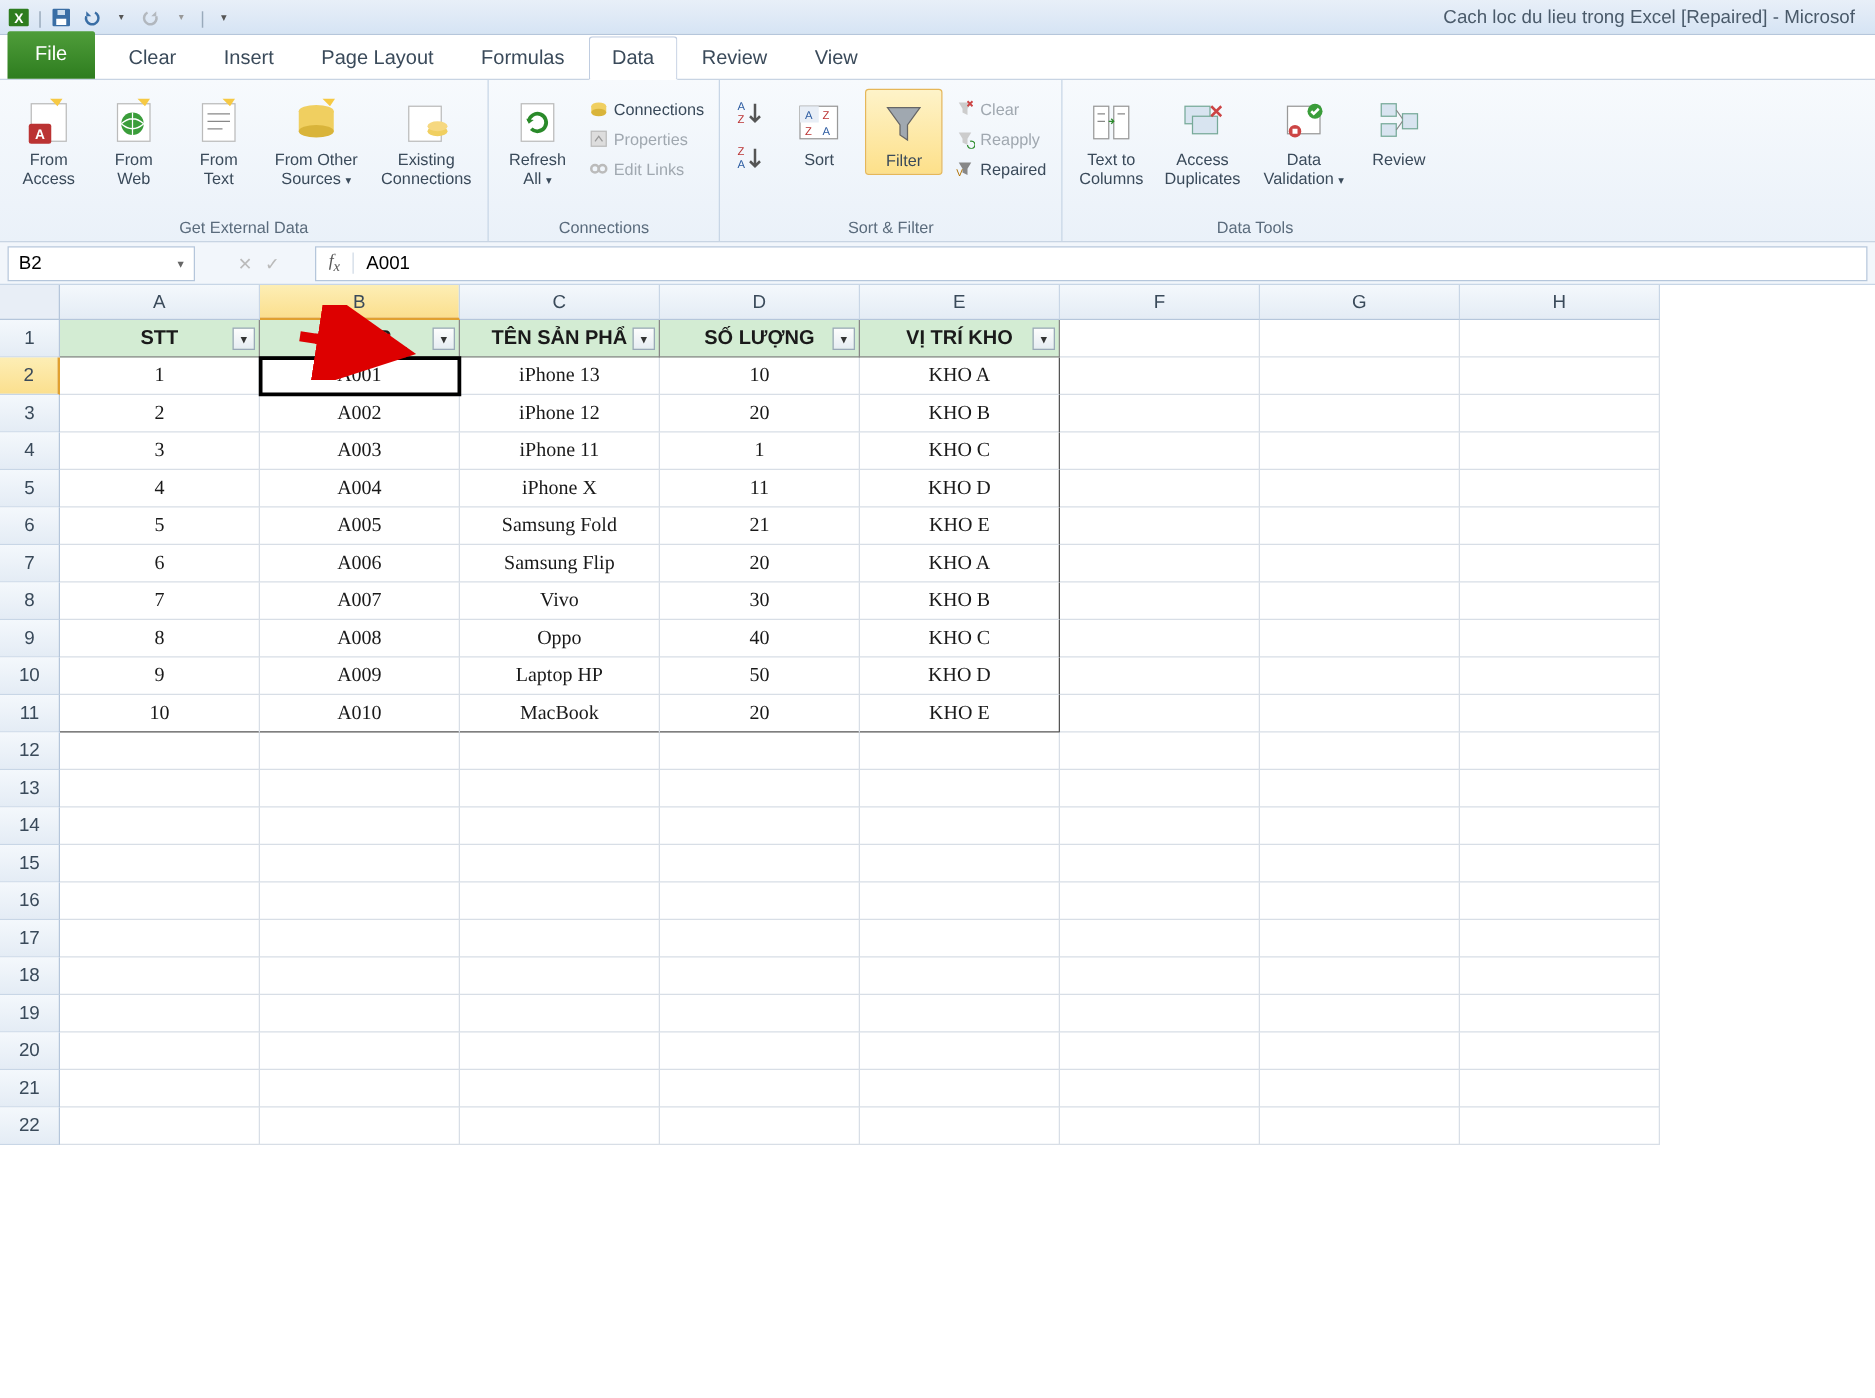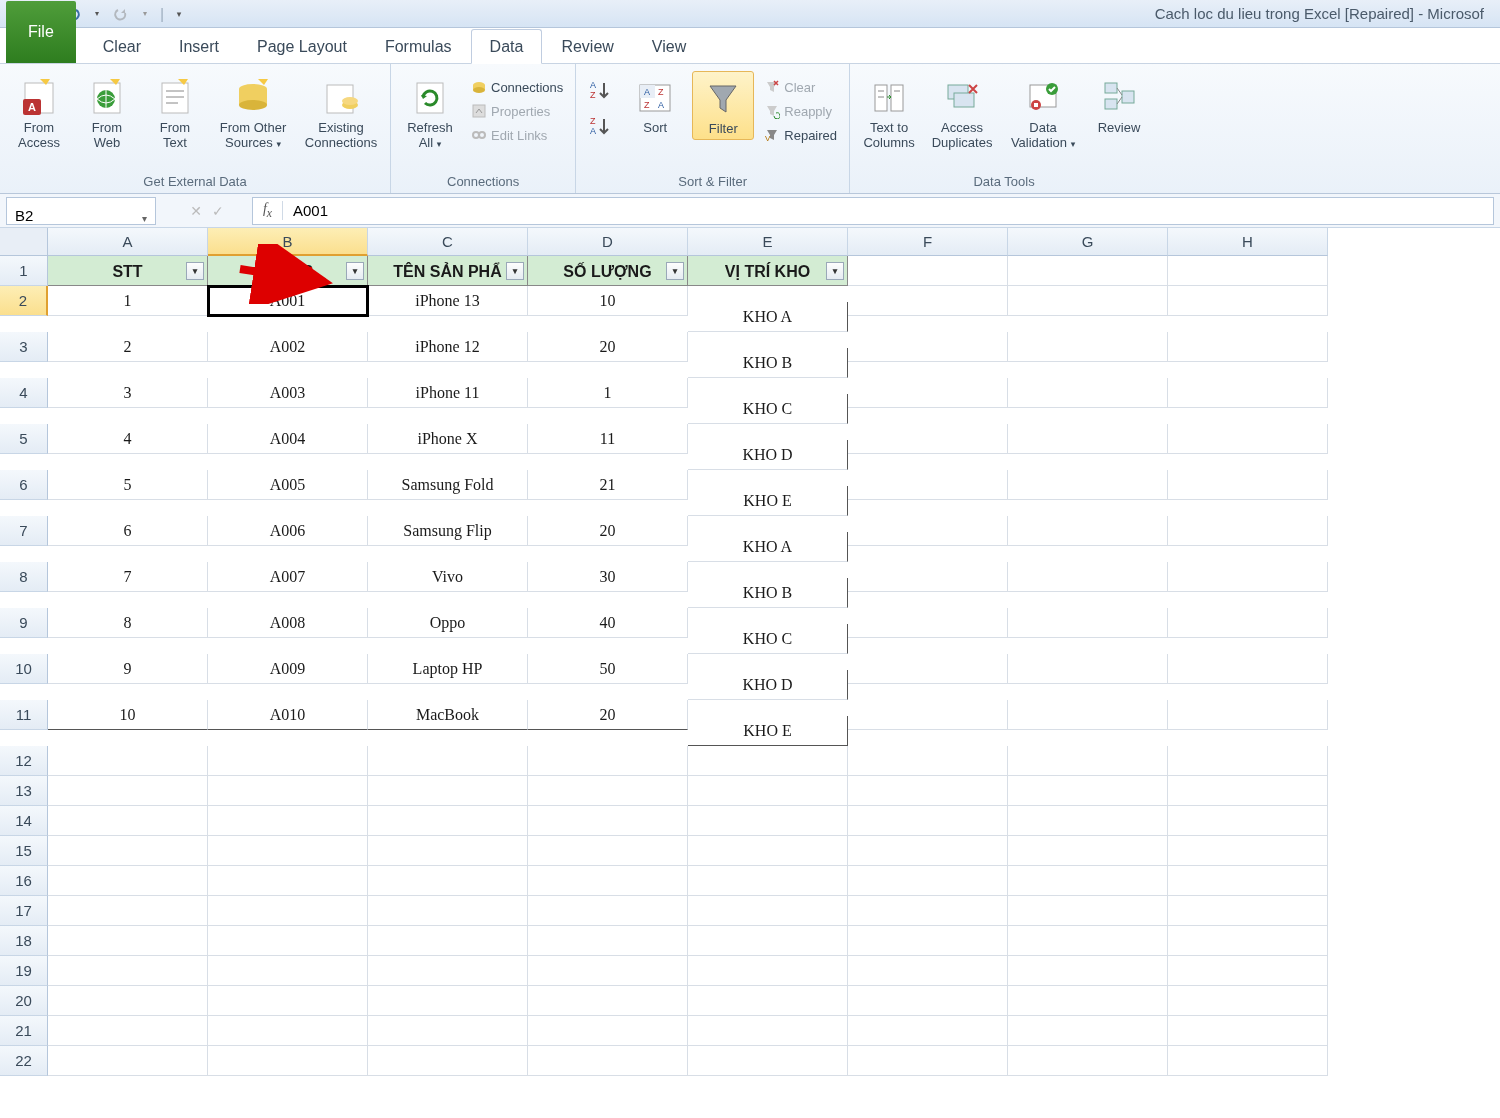--- a/index.html
+++ b/index.html
@@ -6,55 +6,55 @@
 body { font-family: "Segoe UI", Tahoma, sans-serif; font-size: 14px; background: #fff; width: 1500px; height: 1118px; overflow: hidden; }
 
 
 .titlebar { height: 28px; background: linear-gradient(#e8eff8, #d6e4f4); display: flex; align-items: center; padding: 0 6px; border-bottom: 1px solid #b5c6db; }
 .qat { display: flex; align-items: center; gap: 6px; }
 .qat-icon { width: 18px; height: 18px; display: inline-flex; align-items: center; justify-content: center; cursor: pointer; }
 .title-text { margin-left: auto; margin-right: 10px; font-size: 15px; color: #4a5a6a; }
 
 
 .tabs-row { height: 36px; background: #fff; display: flex; align-items: flex-end; padding-left: 6px; border-bottom: 1px solid #c8d4e3; }
-.file-tab { background: linear-gradient(#4f9d3a, #2e7d1f); color: #fff; padding: 22px 22px; font-size: 16px; border-radius: 2px 2px 0 0; cursor: pointer; margin-right: 8px; }
+.file-tab { background: linear-gradient(#4f9d3a, #2e7d1f); color: #fff; padding: 10px 22px; font-size: 16px; border-radius: 2px 2px 0 0; cursor: pointer; margin-right: 8px; }
 .tab { padding: 8px 18px 7px; font-size: 16px; color: #3a4a5a; cursor: pointer; border: 1px solid transparent; border-bottom: none; }
 .tab.active { border: 1px solid #c0cde0; border-bottom: 1px solid #fff; background: #fff; border-radius: 3px 3px 0 0; margin-bottom: -1px; }
 
 
 .ribbon { height: 130px; background: linear-gradient(#f7fafd, #eaf1f9); border-bottom: 1px solid #b8c7da; display: flex; }
 .ribbon-group { border-right: 1px solid #c8d6e6; padding: 4px 8px 2px; display: flex; flex-direction: column; }
 .ribbon-group-body { flex: 1; display: flex; align-items: flex-start; gap: 6px; padding-top: 3px; }
 .ribbon-group-label { text-align: center; font-size: 13px; color: #5a6b7c; padding: 2px 0; }
 .rbtn-big { width: 62px; text-align: center; cursor: pointer; padding: 2px; border-radius: 3px; }
 .rbtn-big.highlighted { background: linear-gradient(#fef3c9, #fde08a); border: 1px solid #e6b758; }
 .rbtn-big .icon-slot { height: 48px; display: flex; align-items: center; justify-content: center; }
 .rbtn-big .lbl { font-size: 13px; color: #3a4a5a; line-height: 1.15; }
 .rbtn-small { display: flex; align-items: center; gap: 4px; font-size: 13px; color: #3a4a5a; cursor: pointer; padding: 2px 4px; border-radius: 2px; white-space: nowrap; }
 .rbtn-small.disabled { color: #a0a8b0; }
 .vstack { display: flex; flex-direction: column; gap: 4px; }
 
 
 .namebox-row { height: 34px; border-bottom: 1px solid #c8d6e6; display: flex; align-items: center; background: #f2f6fb; }
-.namebox { width: 150px; height: 28px; margin: 12px 6px; border: 1px solid #b5c6db; background: #fff; display: flex; align-items: flex-end; padding: 0 8px; font-size: 15px; }
+.namebox { width: 150px; height: 28px; margin: 12px 6px; border: 1px solid #b5c6db; background: #fff; display: flex; align-items: center; padding: 0 8px; font-size: 15px; }
 .namebox-dd { margin-left: auto; font-size: 10px; color: #666; }
 .fx-area { display: flex; align-items: center; flex: 1; background: #fff; height: 28px; border: 1px solid #b5c6db; margin-right: 6px; }
 .fx-btn { width: 30px; text-align: center; font-style: italic; color: #555; font-family: serif; border-right: 1px solid #d0dae6; }
 .fx-input { flex: 1; padding: 0 10px; font-size: 15px; }
 
 
 .sheet { display: grid; grid-template-columns: 48px repeat(8, 160px); }
 .corner { background: #e8eef6; border-right: 1px solid #b5c6db; border-bottom: 1px solid #b5c6db; height: 28px; }
 .colh { background: linear-gradient(#f4f8fc, #e4ecf5); border-right: 1px solid #c8d6e6; border-bottom: 1px solid #b5c6db; height: 28px; text-align: center; line-height: 28px; font-size: 15px; color: #3a4a5a; cursor: pointer; }
 .colh.sel { background: linear-gradient(#fdeeb5, #fbdf8e); border-bottom: 2px solid #e0a030; }
 .rowh { background: linear-gradient(#f4f8fc, #e4ecf5); border-right: 1px solid #b5c6db; border-bottom: 1px solid #c8d6e6; height: 30px; text-align: center; line-height: 30px; font-size: 15px; color: #3a4a5a; cursor: pointer; }
 .rowh.sel { background: linear-gradient(#fdeeb5, #fbdf8e); border-right: 2px solid #e0a030; }
 .cell { border-right: 1px solid #d8dee6; border-bottom: 1px solid #d8dee6; height: 30px; line-height: 30px; padding: 0 6px; font-size: 16px; color: #1a1a1a; text-align: center; font-family: "Times New Roman", serif; }
 .cell.header-cell { background: #d3ecd3; font-weight: bold; font-family: "Segoe UI", sans-serif; position: relative; border-right: 1px solid #888; border-bottom: 1px solid #888; }
-.cell.data-border-r { border-right: 1px solid #555; margin-top: 16px; }
+.cell.data-border-r { border-right: 1px solid #555; }
 .cell.data-border-b { border-bottom: 1px solid #555; }
 .cell.selected { outline: 3px solid #000; outline-offset: -2px; background: #fff; position: relative; z-index: 2; }
 .filter-dd { position: absolute; right: 3px; top: 50%; transform: translateY(-50%); width: 18px; height: 18px; background: linear-gradient(#fdfdfd, #e6ecf2); border: 1px solid #9aa8b8; display: flex; align-items: center; justify-content: center; font-size: 9px; color: #333; cursor: pointer; }
 .header-txt { display:inline-block; max-width: calc(100% - 24px); overflow:hidden; text-overflow:ellipsis; white-space:nowrap; vertical-align:middle;}
 
 
 .red-arrow { position: absolute; z-index: 10; pointer-events: none; }
 .red-strike { position: absolute; z-index: 9; pointer-events: none; width: 60px; height: 8px; background: #d00; }
 
 svg { display: block; }

